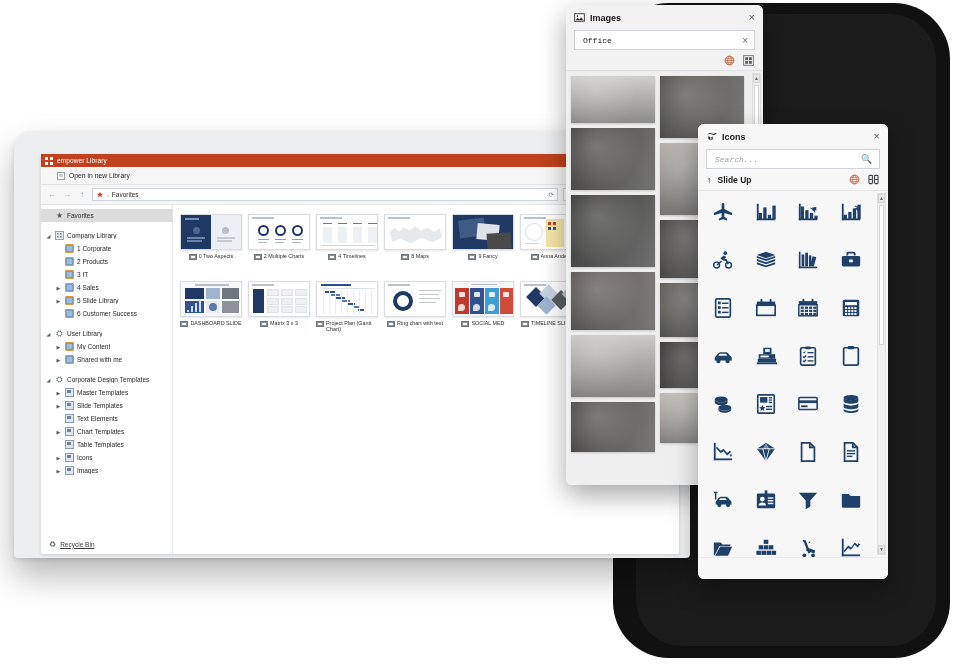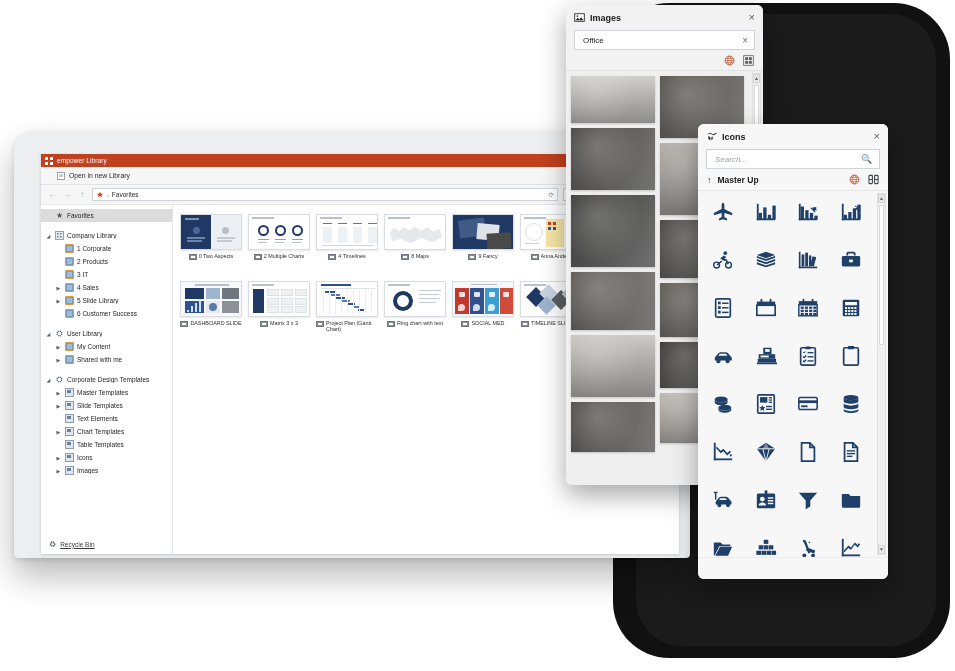--- a/index.html
+++ b/index.html
@@ -216,21 +216,21 @@
     margin-left:auto; font-size:11px; color:#5a5f64; line-height:1;
     cursor:default;
   }
   .panel-search {
     margin:0 8px 0 8px; height:20px; background:#ffffff;
     border:1px solid #cfd3d7; display:flex; align-items:center; padding:0 6px;
     flex:0 0 auto;
   }
   .panel-search input {
     border:0;outline:0;flex:1 1 auto;font-size:8px;color:#1b1b1b;
-    background:transparent;font-family:Liberation Sans, sans-serif;
+    background:transparent;font-family:Liberation Mono, monospace;
   }
   .panel-search input::placeholder{ color:#9b9fa4; font-style:italic; }
   .panel-search .clr { font-size:10px; color:#6a6f74; cursor:default; }
   .panel-search .mag { font-size:9px; color:#8b9096; cursor:default; }
   .panel-tools {
     height:20px; display:flex; align-items:center; gap:8px;
     padding:0 9px; justify-content:flex-end; flex:0 0 auto;
   }
   .globe-ico { width:11px;height:11px; flex:0 0 11px; }
   .grid-ico  { width:11px;height:11px; flex:0 0 11px; }
@@ -753,21 +753,21 @@
       </svg>
       <div class="p-title">Icons</div>
       <div class="p-close">×</div>
     </div>
     <div class="panel-search">
       <input type="text" placeholder="Search..." style="">
       <span class="mag">🔍</span>
     </div>
     <div class="folderup">
       <span class="up">↑</span>
-      <span class="fu-lbl">Master Up</span>
+      <span class="fu-lbl">Slide Up</span>
       <span class="spacer">
         <svg class="globe-ico" viewBox="0 0 16 16">
           <circle cx="8" cy="8" r="6.4" fill="none" stroke="#c4512d" stroke-width="1.3"></circle>
           <ellipse cx="8" cy="8" rx="2.7" ry="6.4" fill="none" stroke="#c4512d" stroke-width="1"></ellipse>
           <path d="M1.7 8h12.6M2.6 4.8h10.8M2.6 11.2h10.8" stroke="#c4512d" stroke-width="1"></path>
         </svg>
         <svg class="grid-ico" viewBox="0 0 16 16">
           <rect x="1.4" y="2" width="5" height="12" rx="1.2" fill="none" stroke="#3f4549" stroke-width="1.6"></rect>
           <rect x="9.6" y="2" width="5" height="12" rx="1.2" fill="none" stroke="#3f4549" stroke-width="1.6"></rect>
           <path d="M1.4 8h5M9.6 8h5" stroke="#3f4549" stroke-width="1.4"></path>

